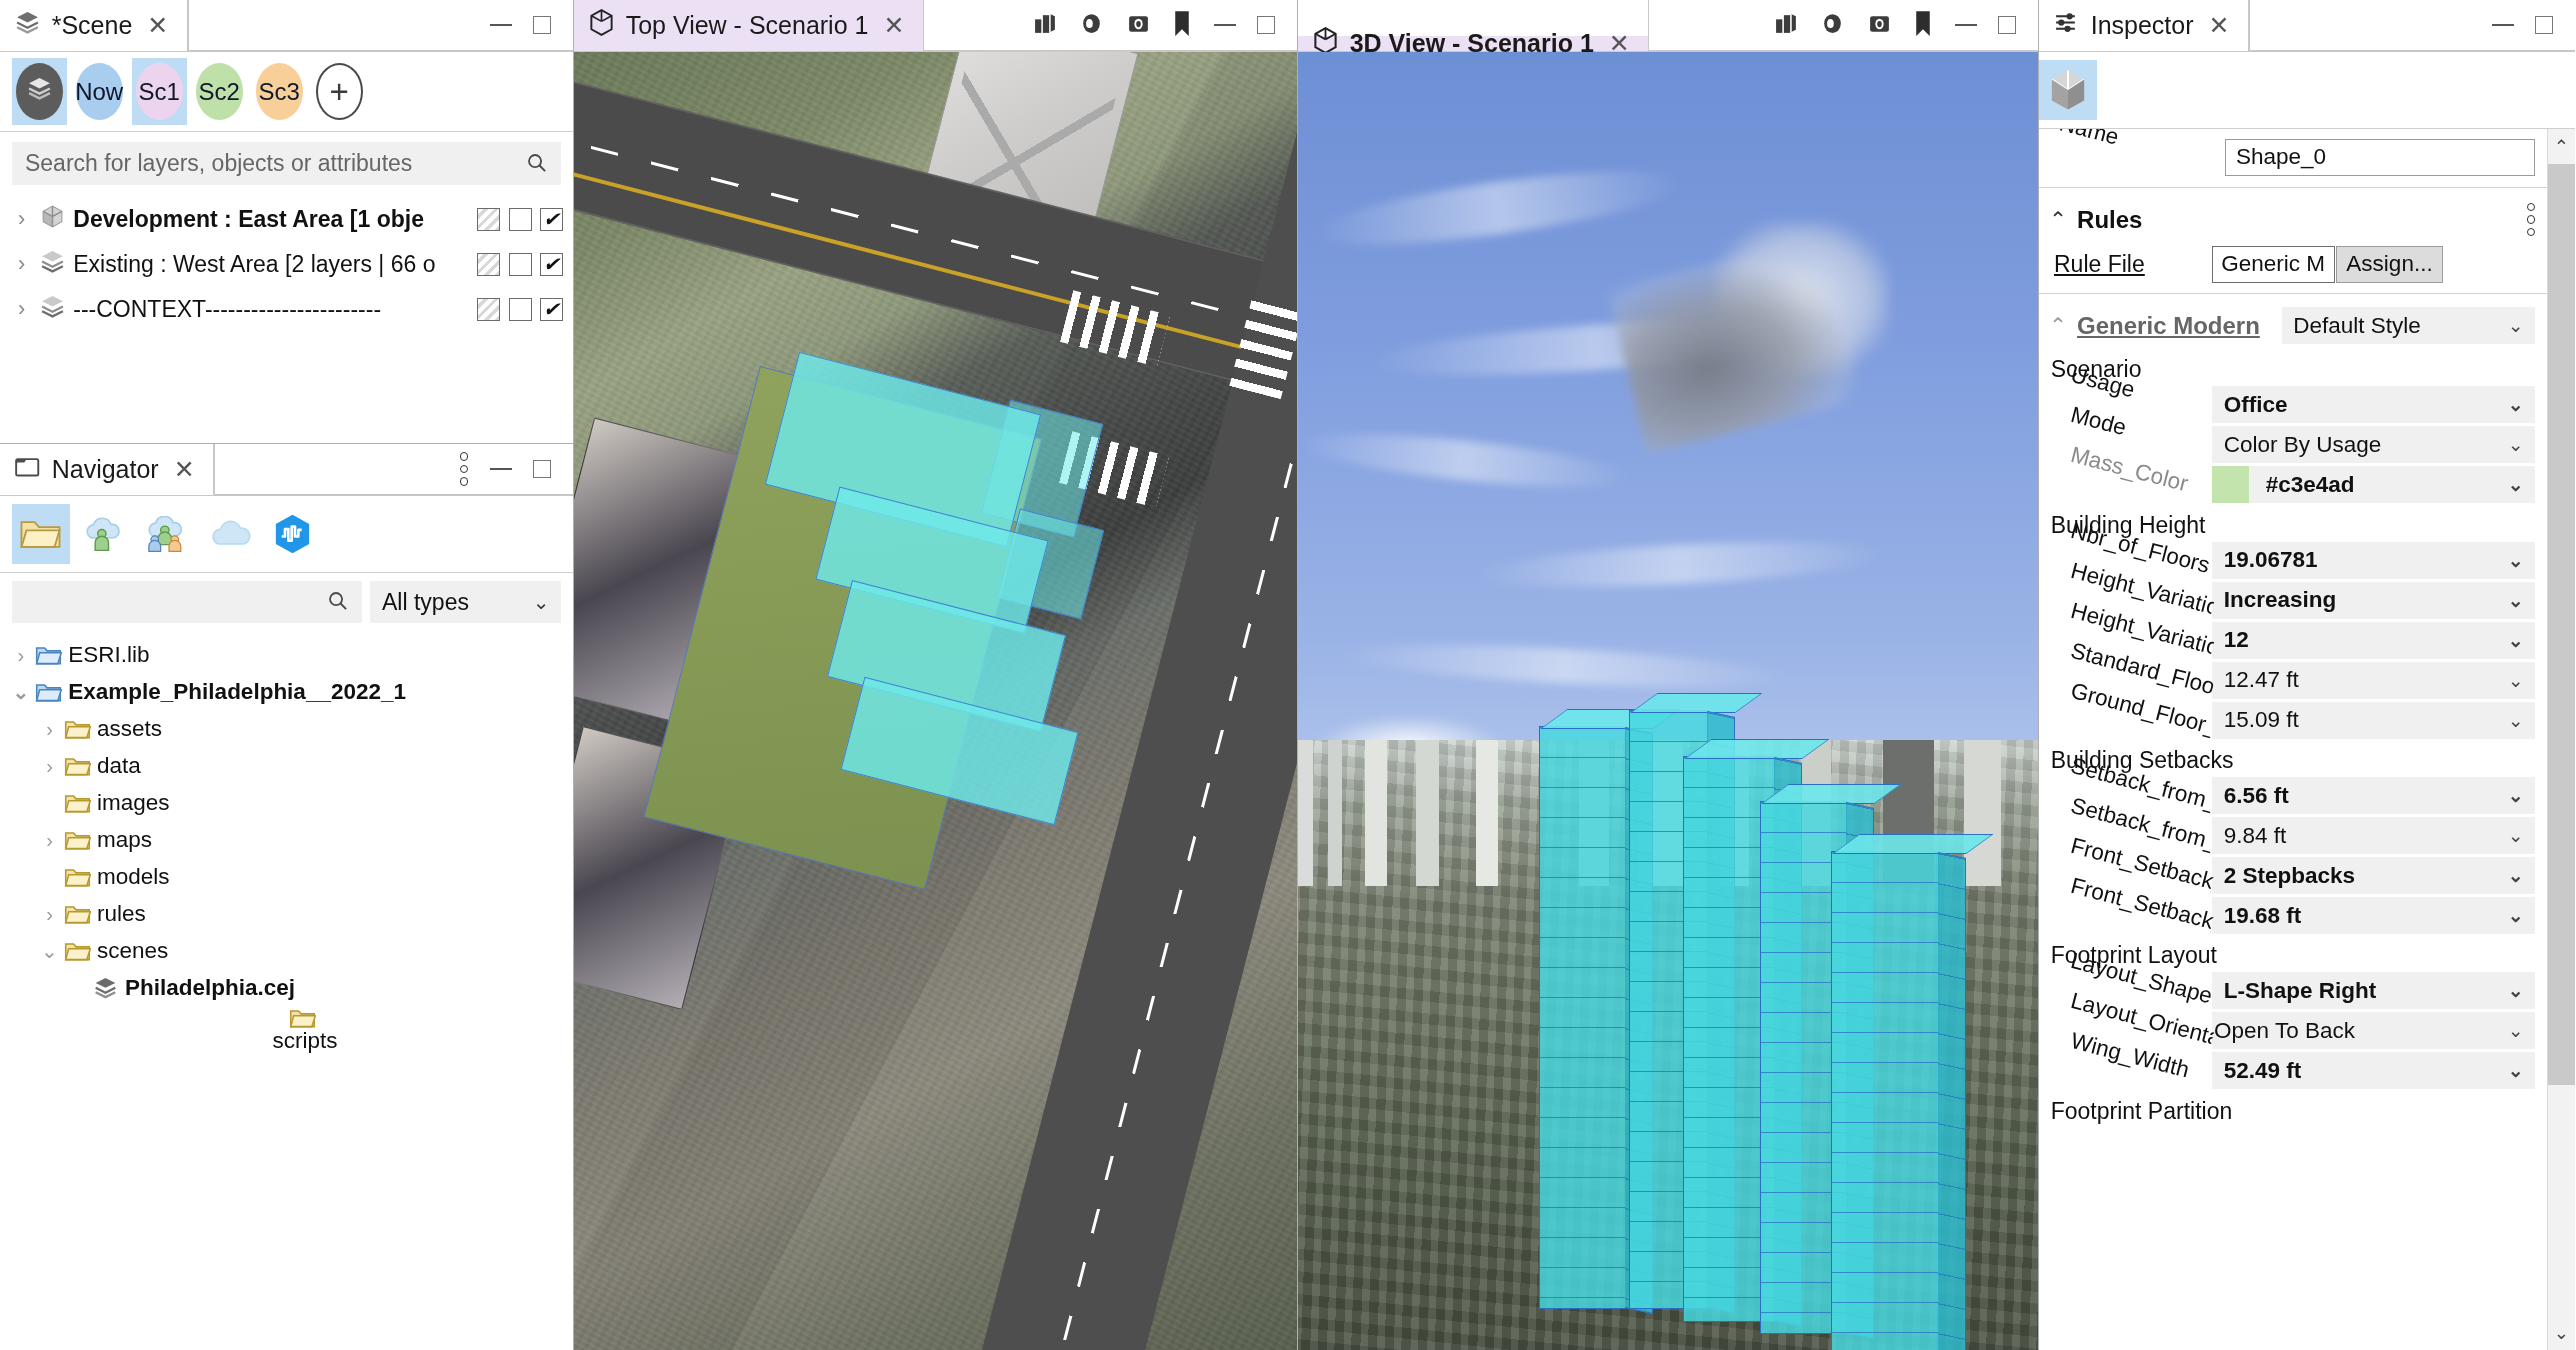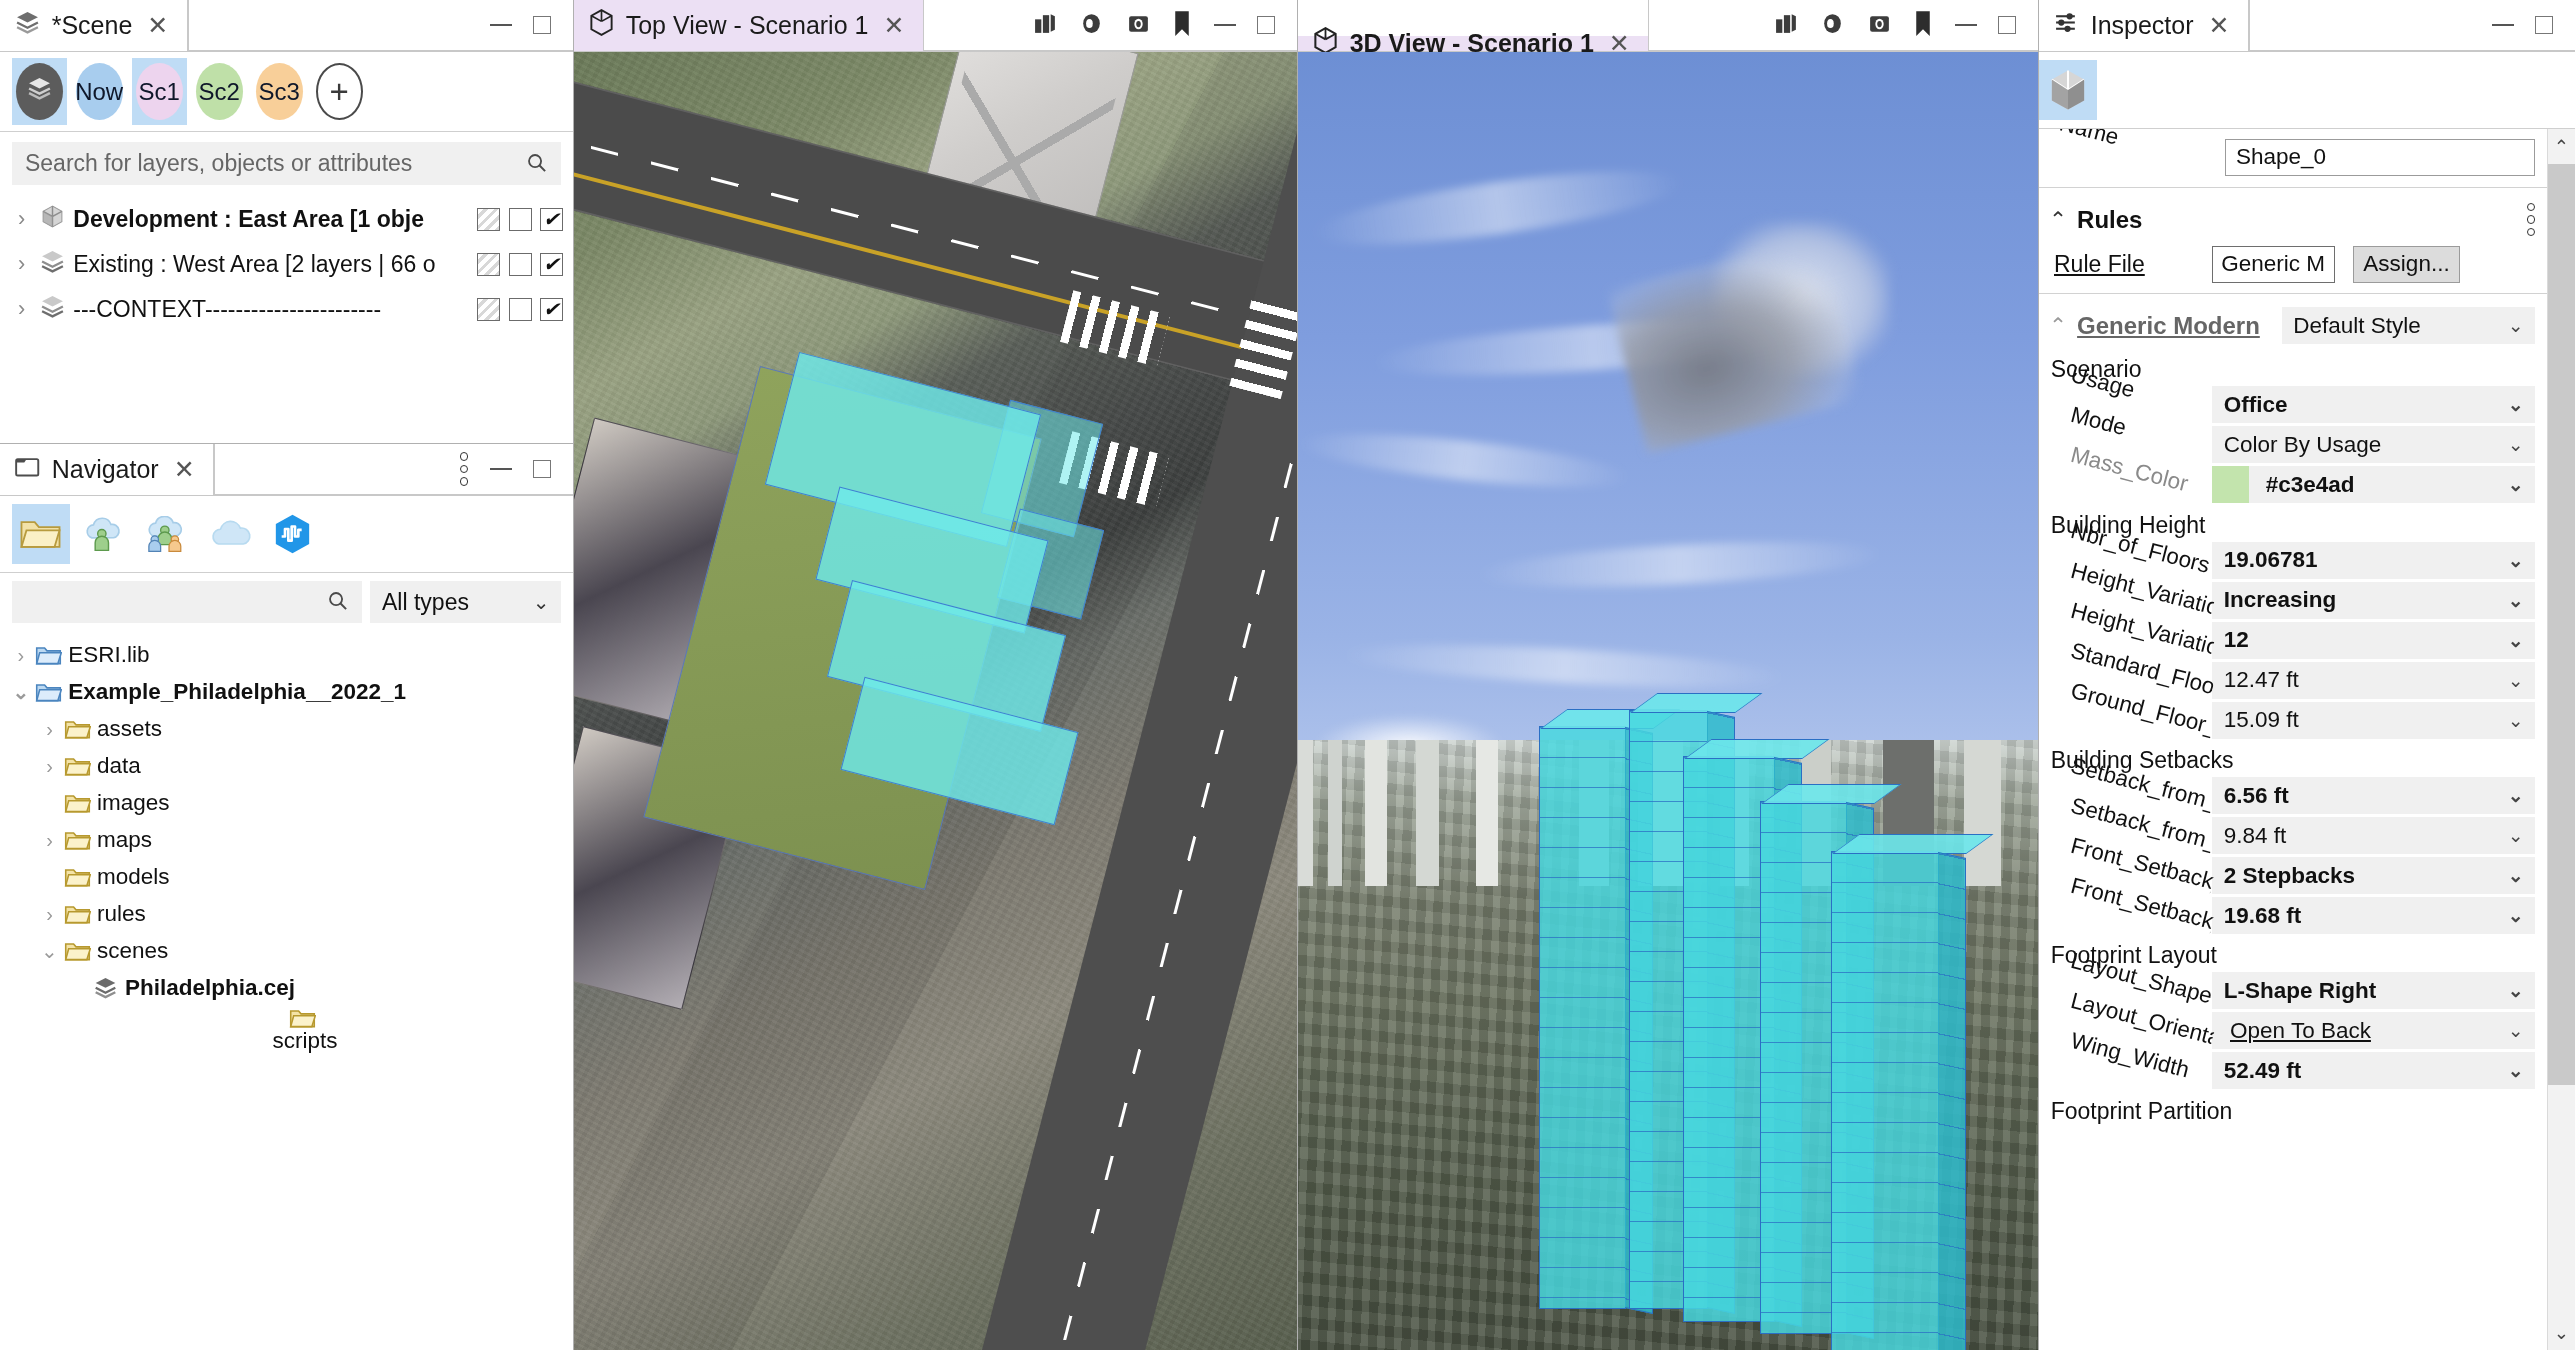--- a/index.html
+++ b/index.html
@@ -765,21 +765,21 @@
             <span class="sec-title">Rules</span>
             <span class="vdots" style="margin-left: auto;">
               <i></i>
               <i></i>
               <i></i>
             </span>
           </div>
           <div class="irow" style="height: 42px;">
             <span class="linklbl" style="width: 158px; flex: 0 0 158px;">Rule File</span>
             <div class="txtbox" style="width: 123px; flex: 0 0 123px;">Generic M</div>
-            <div class="btn" style="margin-left: 18px; width: 107px; flex: 0 0 107px;">Assign...</div>
+            <div class="btn" style="margin-left: 1px; width: 107px; flex: 0 0 107px;">Assign...</div>
           </div>
           <div class="divider"></div>
           <div class="sec-head">
             <span class="cv" style="color: rgb(154, 154, 154);">⌃</span>
             <span class="sec-title link">Generic Modern</span>
             <div class="combo" style="flex: 1 1 0%; margin-left: 11.7px;">
               <span>Default Style</span>
               <span class="cv">⌄</span>
             </div>
           </div>
@@ -875,21 +875,21 @@
           <div class="irow" style="height: 40px;">
             <span class="ilabel w2" style="padding-left: 11.7px;">Layout_Shape</span>
             <div class="combo b" style="flex: 1 1 0%; min-width: 0px; padding: 0px;">
               <span style="padding-left: 11.7px;">L-Shape Right</span>
               <span class="cv" style="padding-right: 11.7px;">⌄</span>
             </div>
           </div>
           <div class="irow" style="height: 40px;">
             <span class="ilabel w2" style="padding-left: 11.7px;">Layout_Orientation</span>
             <div class="combo" style="flex: 1 1 0%; min-width: 0px; padding: 0px;">
-              <span style="padding-left: 18px; text-decoration: underline;">Open To Back</span>
+              <span style="padding-left: 2px;">Open To Back</span>
               <span class="cv" style="padding-right: 11.7px;">⌄</span>
             </div>
           </div>
           <div class="irow" style="height: 40px;">
             <span class="ilabel w2" style="padding-left: 11.7px;">Wing_Width</span>
             <div class="combo b" style="flex: 1 1 0%; min-width: 0px; padding: 0px;">
               <span style="padding-left: 11.7px;">52.49 ft</span>
               <span class="cv" style="padding-right: 11.7px;">⌄</span>
             </div>
           </div>

